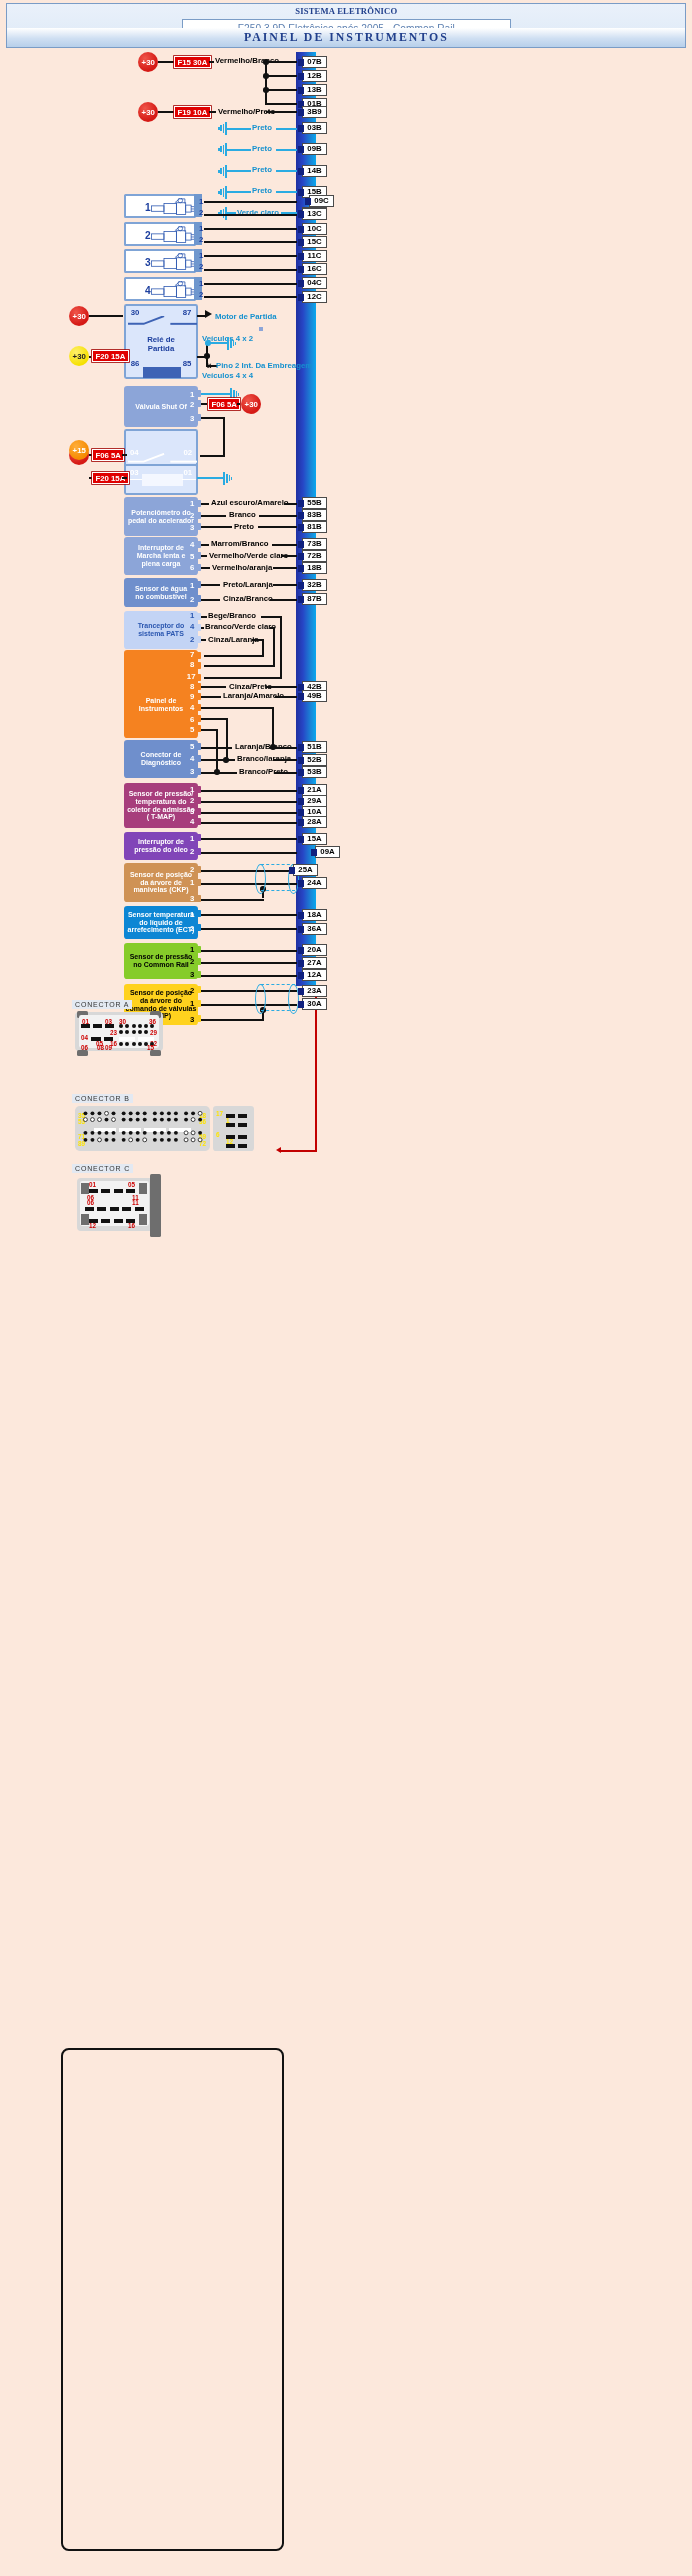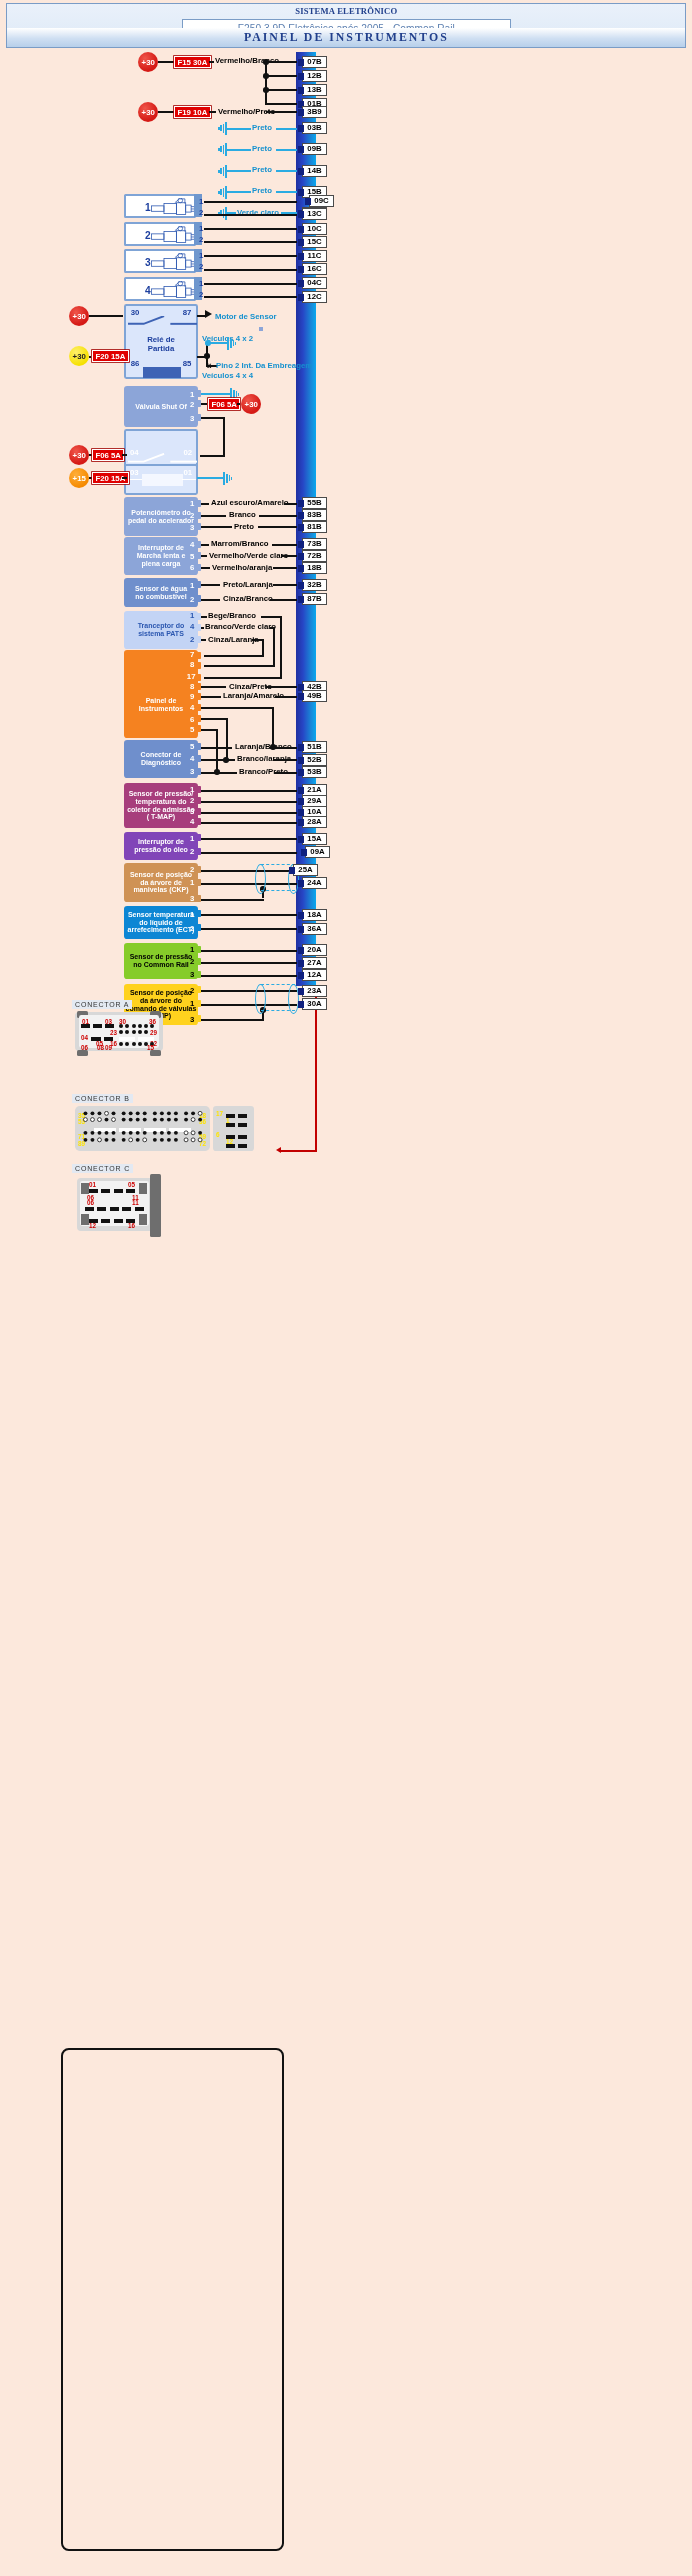--- a/index.html
+++ b/index.html
@@ -351,21 +351,21 @@
   <svg width="69" height="11" style="position:absolute; left:1.6px; top:10.2px;" viewBox="0 0 88 14">
     <path d="M0 10 H20 L46 0" stroke="#3e63b5" stroke-width="2.5" fill="none"></path>
     <path d="M54 10 H88" stroke="#3e63b5" stroke-width="2.5" fill="none"></path>
   </svg>
   <div class="coil" style="left:17px; top:61px; width:38px; height:11px;"></div>
 </div>
 <div class="node pwr" style="left:69px; top:306px;">+30</div>
 <div class="node hline" style="left:89px; top:315px; width:34px;"></div>
 <div class="node hline" style="left:197px; top:315px; width:7.8px;"></div>
 <div class="arrow-r" style="left:205px; top:310px;"></div>
-<div class="node wirelbl blue" style="left:215px; top:312px;">Motor de Sensor</div>
+<div class="node wirelbl blue" style="left:215px; top:312px;">Motor de Partida</div>
 <div style="position:absolute; left:259px; top:327px; width:3.9px; height:3.9px; background:#8ca5d8;"></div>
 <div class="node wirelbl blue" style="left:202px; top:334px;">Veículos 4 x 2</div>
 <div class="node pwr yellow" style="left:69px; top:346px;">+30</div>
 <div class="node hline" style="left:89px; top:356px; width:2.4px;"></div>
 <div class="node fuse" style="position:absolute; left:92px; top:350px;">F20 15A</div>
 <div class="node hline" style="left:127px; top:356px; width:0px;"></div>
 <div class="node hline" style="left:197px; top:356px; width:9.4px;"></div>
 <div class="node dot" style="left:204px; top:353px;"></div>
 <div class="node vline" style="left:206px; top:342px; height:13.3px;"></div>
 <div class="node hline cyan" style="left:206px; top:342px; width:17px;"></div>
@@ -422,21 +422,21 @@
 <div class="node fuse" style="position:absolute; left:92px; top:449px;">F06 5A</div>
 <div class="node hline" style="left:122px; top:454px; width:4.7px;"></div>
 
 <div class="relay" style="left:124px; top:464px; width:74px; height:31px;">
   <div class="term" style="left:3.9px; top:1.6px; color:#ffffff;">03</div>
   <div class="term" style="right:3.9px; top:1.6px; color:#ffffff;">01</div>
   <div style="position:absolute; left:15.7px; top:7.8px; width:41px; height:11.8px; background:#f4f7ff;"></div>
   <div style="position:absolute; left:2.4px; top:12.5px; width:14px; height:1.6px; background:#ffffff;"></div>
   <div style="position:absolute; left:56px; top:12.5px; width:14px; height:1.6px; background:#ffffff;"></div>
 </div>
-<div class="node pwr orange" style="left:69px; top:468px;">+15</div>
+<div class="node pwr orange" style="left:69px; top:440px;">+15</div>
 <div class="node hline" style="left:89px; top:477px; width:3.1px;"></div>
 <div class="node fuse" style="position:absolute; left:92px; top:472px;">F20 15A</div>
 <div class="node hline" style="left:122px; top:477px; width:4.7px;"></div>
 <div class="node hline cyan" style="left:197px; top:477px; width:27px;"></div>
 <div class="gnd" style="left:223px; top:472px;">
   <i style="left:0px;  top:0px;  width:2.4px; height:12.5px;"></i>
   <i style="left:3.1px;  top:1.6px;  width:1.6px; height:9.4px;"></i>
   <i style="left:5.5px;  top:3.1px;  width:1.6px; height:6.3px;"></i>
   <i style="left:7.8px; top:4.7px;  width:1.6px; height:3.1px;"></i>
 </div>
@@ -622,21 +622,21 @@
   <span>Interruptor de</span>
   <span>pressão do óleo</span>
 </div>
 <div class="pinnub" style="left:195px; top:834px; background:#8145b8;"></div>
 <div class="pinnub" style="left:195px; top:848px; background:#8145b8;"></div>
 <div class="pinno" style="left:185px; top:834px; color:#ffffff;">1</div>
 <div class="pinno" style="left:185px; top:847px; color:#ffffff;">2</div>
 <div class="node hline" style="left:201px; top:838px; width:96px;"></div>
 <div class="node hline" style="left:201px; top:852px; width:96px;"></div>
 <div class="pin" style="left:302px; top:833px;">15A</div>
-<div class="pin" style="left:305px; top:846px;">09A</div>
+<div class="pin" style="left:315px; top:846px;">09A</div>
 
 <div class="cmp" style="left:124px; top:863px; width:74px; height:39px; background:#cf9255; flex-direction:column;">
   <span>Sensor de posição</span>
   <span>da árvore de</span>
   <span>manivelas (CKP)</span>
 </div>
 <div class="pinnub" style="left:195px; top:866px; background:#cf9255;"></div>
 <div class="pinnub" style="left:195px; top:879px; background:#cf9255;"></div>
 <div class="pinnub" style="left:195px; top:895px; background:#cf9255;"></div>
 <div class="pinno" style="left:185px; top:865px; color:#ffffff;">2</div>

